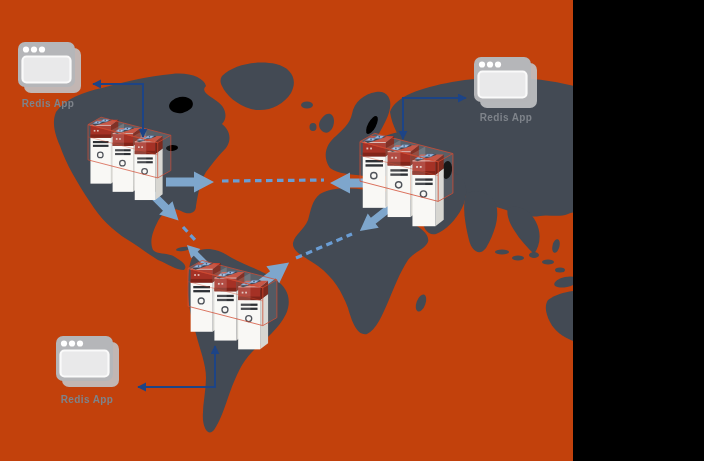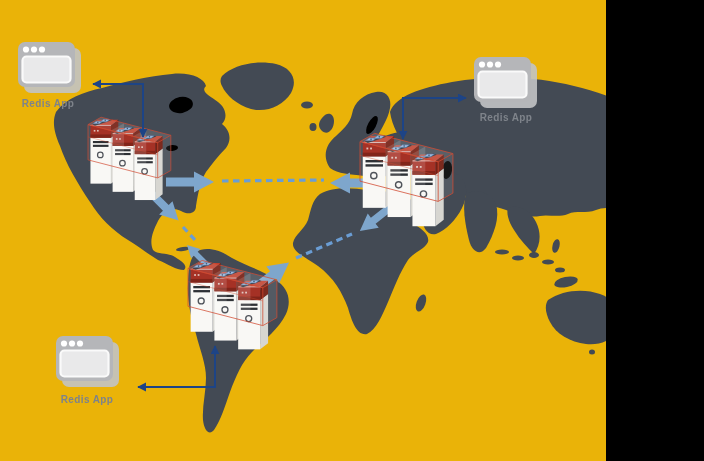--- a/index.html
+++ b/index.html
@@ -1,17 +1,17 @@
 <!DOCTYPE html>
 <html><head>
 <meta charset="utf-8">
 <style>
   html,body{margin:0;padding:0;background:#000;}
-  .stage{position:relative;width:573px;height:461px;background:#eab308;overflow:hidden;
-         font-family:"Liberation Sans",sans-serif;padding-left:33px;}
+  .stage{position:relative;width:573px;height:461px;background:#c2410c;overflow:hidden;
+         font-family:"Liberation Sans",sans-serif;}
   .stage svg{position:absolute;left:0;top:0;}
   text.app-label{font-family:"Liberation Sans",sans-serif;font-weight:bold;font-size:10px;
                  letter-spacing:.4px;fill:#7e838a;text-anchor:middle;}
   .nav{stroke:#1d4486;stroke-width:2;fill:none;}
   .dash{stroke:#6a9dd4;stroke-width:3.2;stroke-dasharray:6.5 4.5;fill:none;}
   .fat{fill:#7ea6cc;}
   .land{fill:#434a54;}
   .cut{fill:#000;}
 </style>
 </head>

